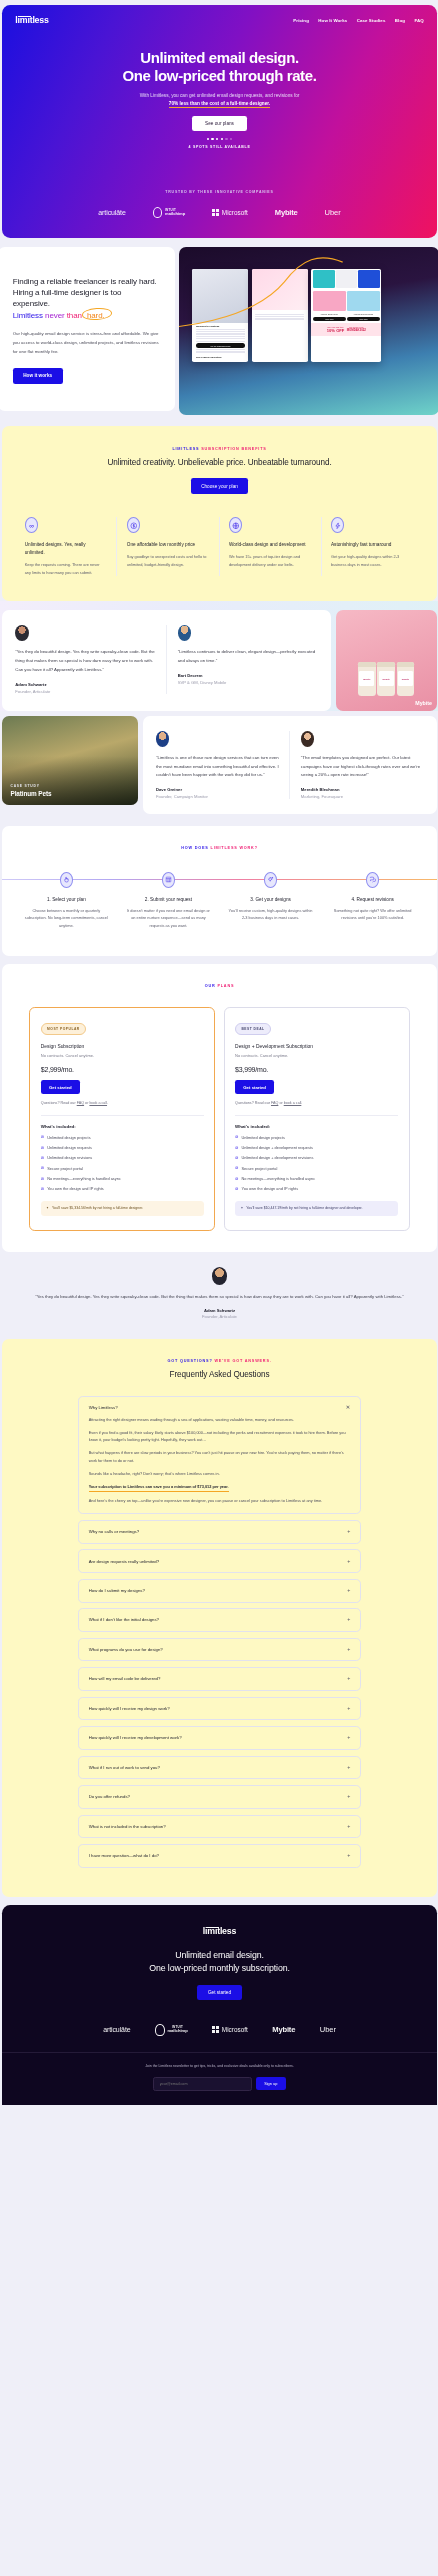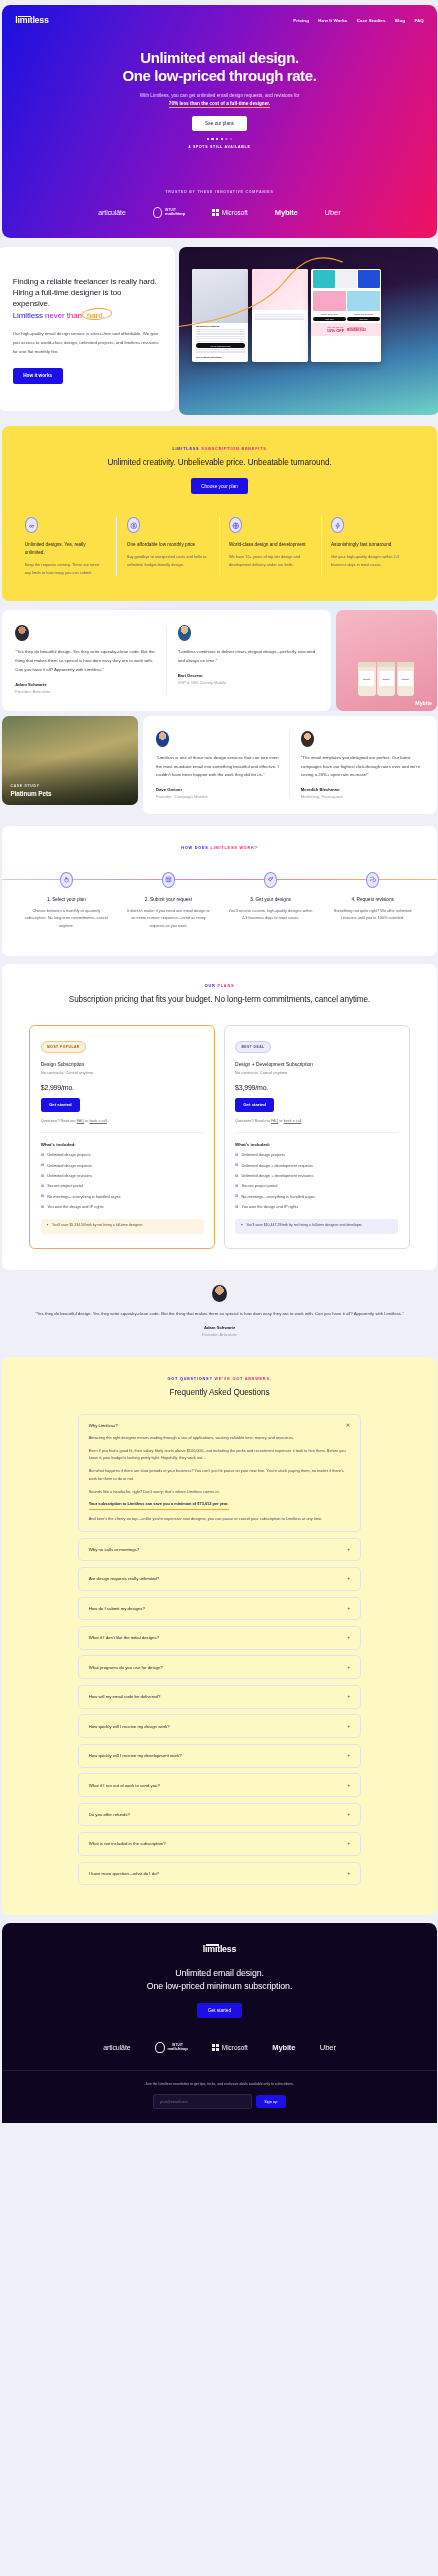--- a/index.html
+++ b/index.html
@@ -124,21 +124,21 @@
   .mk-c { width:70px; }
   .prodgrid { display:grid; grid-template-columns:repeat(3,1fr); gap:1.2px; padding:1.8px;}
   .prodgrid div { height:17.5px; border-radius:1.2px; }
   .promo {
     background:#ffe3ea; padding:2.9px; text-align:center; display:flex; gap:2.3px; justify-content:center;
   }
   .promo span { font-size:2px; color:#d11a4a; display:block; }
   .promo b { font-size:4.1px; color:#d11a4a; display:block; }
 
   
-  .sec-benefits { background:#fde047; border-radius:7px; margin:0 2.3px; padding: 21px 0 24.6px 0; }
+  .sec-benefits { background:#fef9c3; border-radius:7px; margin:0 2.3px; padding: 21px 0 24.6px 0; }
   .eyebrow { text-align:center; font-size:3.8px; font-weight:700; letter-spacing:0.8px; }
   .eyebrow .b { color:#2f17e8; } .eyebrow .p { color:#ef1f74; }
   .sec-title { text-align:center; font-size:8.2px; font-weight:500; line-height:1.45; margin-top:5.8px; letter-spacing:-0.1px;}
   .center-btn { text-align:center; margin-top:9.4px; }
   .btn-blue {
     background:#1b0ee6; color:#fff; border:none; border-radius:2.3px; font-size:4.7px;
     padding:5.3px 10.5px; cursor:pointer; font-family:inherit;
   }
   .benefit-grid { display:grid; grid-template-columns:repeat(4,1fr); margin-top:23.4px; padding:0 13px; }
   .benefit { padding: 0 9.4px; border-right:0.6px solid #ececf3; }
@@ -582,21 +582,20 @@
         </div>
       </div>
     </div>
   </section>
 
   <section class="sec-pricing">
     <div class="eyebrow">
       <span class="b">OUR</span>
       <span class="p">PLANS</span>
     </div>
-    <div class="sec-title">Subscription pricing that fits your budget. No long-term commitments, cancel anytime.</div>
 
     <div class="plans">
 
       <div class="plan pop">
         <span class="badge orange">MOST POPULAR</span>
         <h3>Design Subscription</h3>
         <div class="nc">No contracts. Cancel anytime.</div>
         <div class="price">$2,999/mo.</div>
         <button class="gs">Get started</button>
         <div class="qline">
@@ -788,21 +787,21 @@
     </div>
   </section>
 
   <footer class="footer">
     <div class="logo" style="display:inline-block">
       <span class="bar"></span>
       <span>limitless</span>
     </div>
     <h2>
       <span>Unlimited email design.</span><br>
-      <span>One low-priced minimum subscription.</span>
+      <span>One low-priced monthly subscription.</span>
     </h2>
     <button class="btn-blue">Get started</button>
 
     <div class="logos footer-logos">
       <div class="lg lg-articulate">
           <span>articulāte</span>
         </div>
       <div class="lg">
         <span class="chimp-face"></span>
         <span class="lg-mailchimp">

